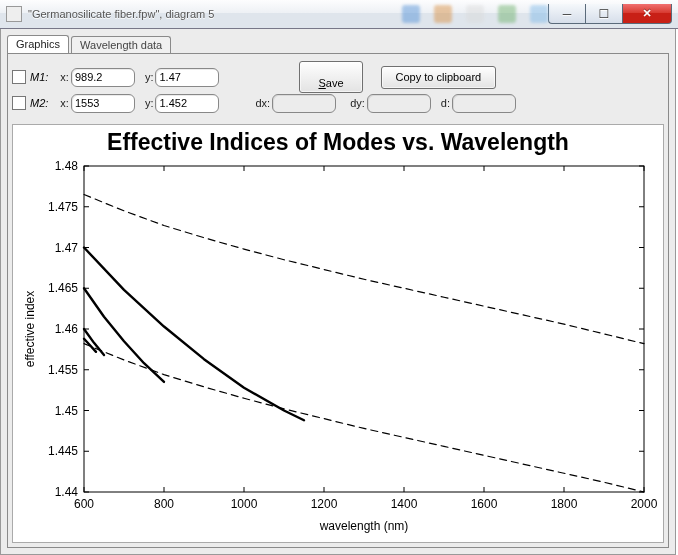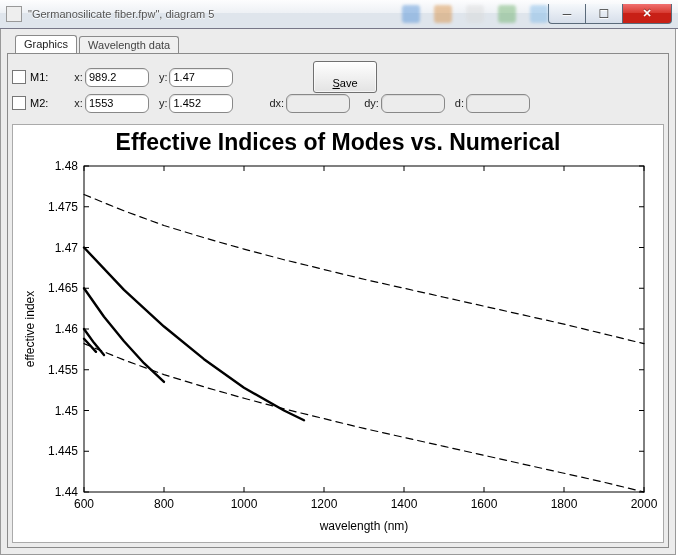--- a/index.html
+++ b/index.html
@@ -112,21 +112,20 @@
     border-bottom: none;
     margin-right: -1px;
     border-radius: 3px 3px 0 0;
     font-size: 11px;
     color: #222;
     position: relative;
   }
   .tab.active {
     background: #fff;
     z-index: 2;
-    margin-left: 8px;
   }
   .tab.inactive {
     background: #f0f0f0;
     color: #444;
     top: 1px;
   }
 
   .panel {
     position: absolute;
     top: 24px;
@@ -144,21 +143,22 @@
     padding: 8px 4px 4px 4px;
   }
   .row {
     display: flex;
     align-items: center;
     height: 26px;
   }
   .row label {
     display: flex;
     align-items: center;
-    margin-right: 20px;
+    margin-right: 6px;
+    font-style: italic;
   }
   .ckbox {
     width: 12px; height: 12px;
     border: 1px solid #777;
     background: #fff;
     margin-right: 4px;
     display: inline-block;
   }
   .static {
     color: #222;
@@ -261,20 +261,23 @@
         <input class="txt w56" value="989.2" style="">
         <span class="static" style="margin-left:10px">y:</span>
         <input class="txt w56" value="1.47" style="">
 
         <span class="spacer" style="width:80px"></span>
 
         <button class="btn">
           <span class="ul">S</span><span>ave</span>
         </button>
         <span class="spacer" style="width:18px"></span>
+        <button class="btn" style="padding:0 14px">
+          <span>Copy to clipboard</span>
+        </button>
       </div>
 
       <div class="row">
         <label>
           <span class="ckbox"></span>
           <span>M2:</span>
         </label>
         <span class="static">x:</span>
         <input class="txt w56" value="1553" style="">
         <span class="static" style="margin-left:10px">y:</span>
@@ -285,21 +288,21 @@
         <span class="static">dx:</span>
         <input class="txt w56 readonly" readonly="" value="" style="">
         <span class="static" style="margin-left:14px">dy:</span>
         <input class="txt w56 readonly" readonly="" value="" style="">
         <span class="static" style="margin-left:10px">d:</span>
         <input class="txt w56 readonly" readonly="" value="" style="">
       </div>
     </div>
 
     <div class="chart-wrap">
-      <div class="chart-title">Effective Indices of Modes vs. Numerical</div>
+      <div class="chart-title">Effective Indices of Modes vs. Wavelength</div>
       <svg id="chart-svg" class="chart-svg" width="640" height="380">
           <rect x="66" y="10" width="560" height="326" fill="none" stroke="#000" stroke-width="1"></rect>
           <line x1="66" y1="336" x2="66" y2="331" stroke="#000"></line>
           <line x1="66" y1="10" x2="66" y2="15" stroke="#000"></line>
           <text x="66" y="352" text-anchor="middle" class="tick-label">600</text>
           <line x1="146" y1="336" x2="146" y2="331" stroke="#000"></line>
           <line x1="146" y1="10" x2="146" y2="15" stroke="#000"></line>
           <text x="146" y="352" text-anchor="middle" class="tick-label">800</text>
           <line x1="226" y1="336" x2="226" y2="331" stroke="#000"></line>
           <line x1="226" y1="10" x2="226" y2="15" stroke="#000"></line>

